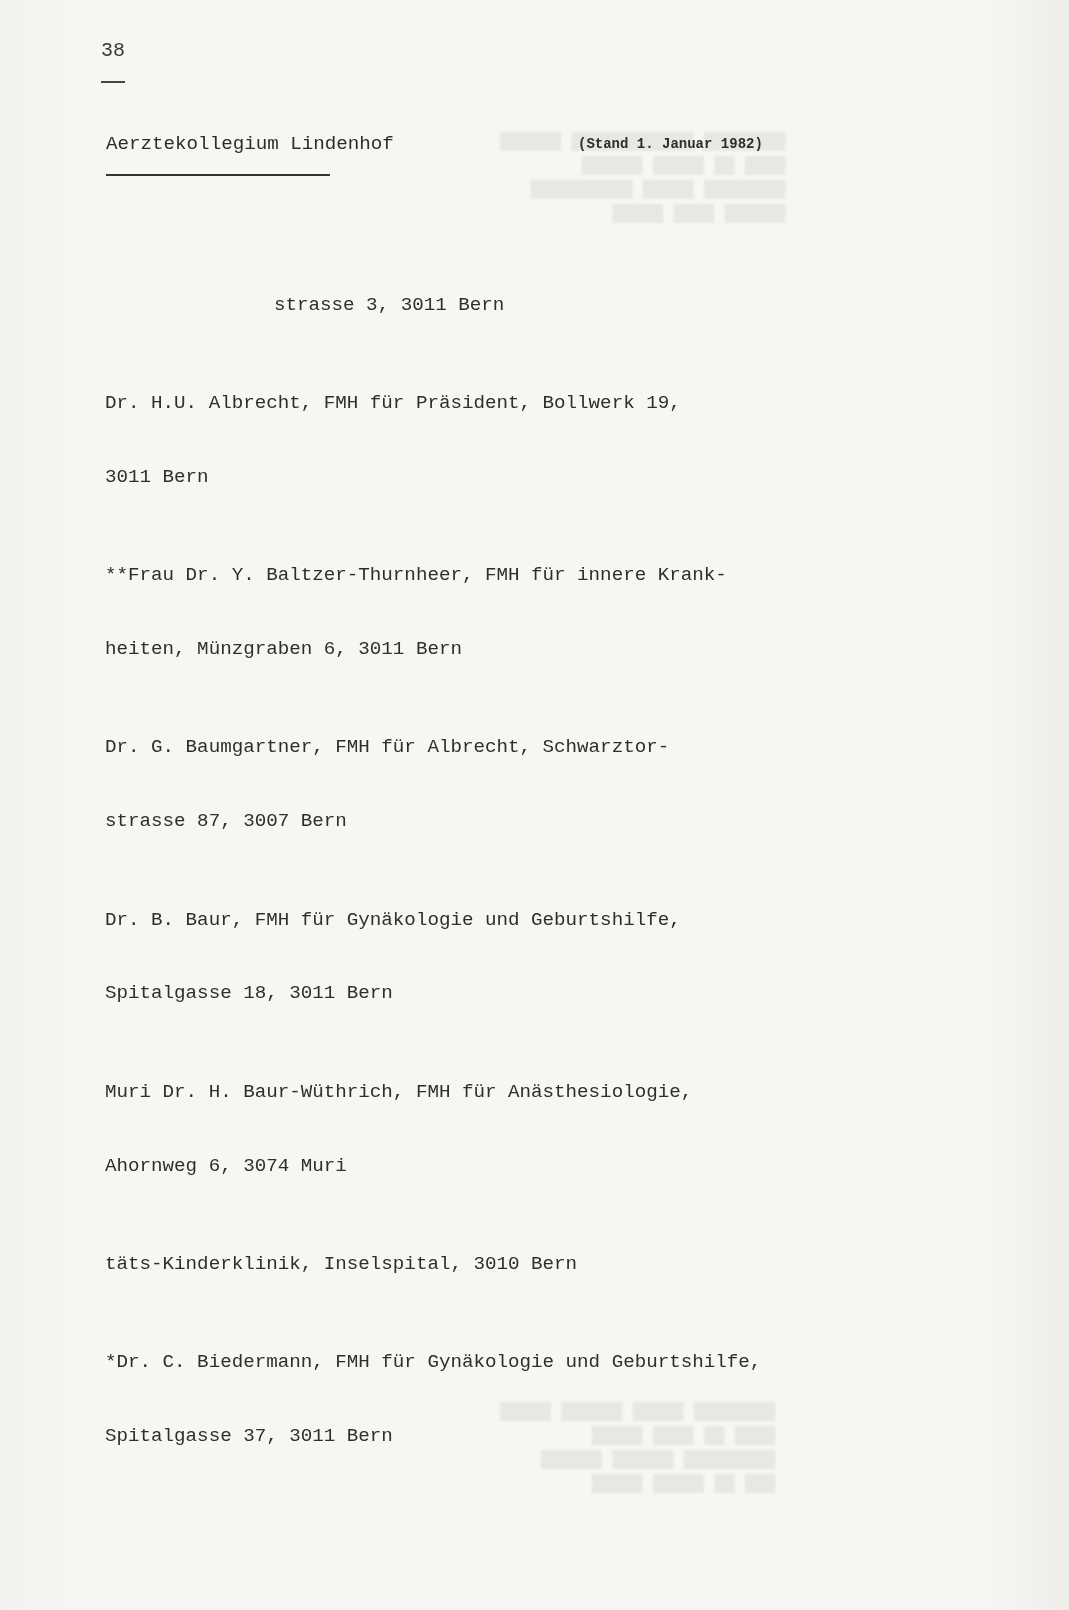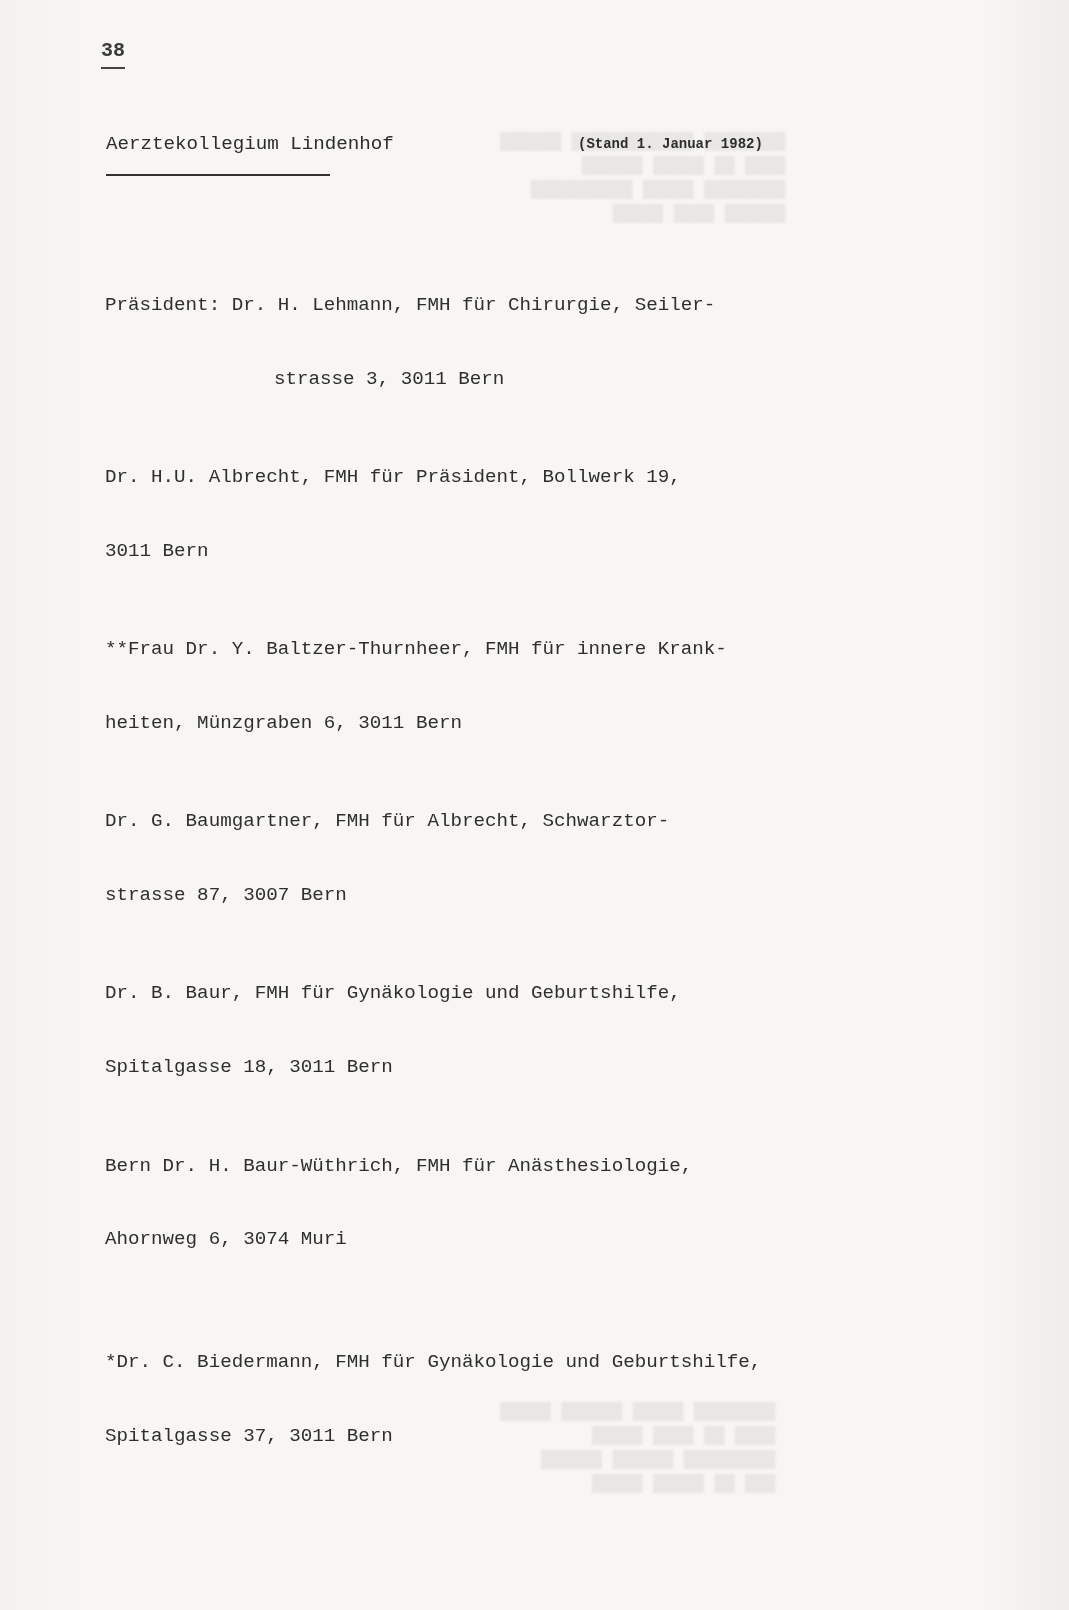--- a/index.html
+++ b/index.html
@@ -19,26 +19,26 @@
       position: absolute;
       left: 0; top: 0;
       width: 1069px; height: 1610px;
       background: linear-gradient(to right, #f3f2ef 0%, #f7f6f3 8%, #f7f6f3 92%, #eeede9 100%);
     }
     .page-number {
       position: absolute;
       left: 101px;
       top: 40px;
       font-size: 20px;
-      font-weight: bold;
+      font-weight: normal;
       letter-spacing: 0px;
       color: #3a3a3a;
       border-bottom: 2px solid #444;
       line-height: 22px;
-      padding-bottom: 5px;
+      padding-bottom: 19px;
     }
     .header {
       position: absolute;
       left: 106px;
       top: 133px;
       width: 800px;
       font-size: 19.2px;
       line-height: 22px;
       white-space: pre;
     }
@@ -108,38 +108,38 @@
   <div class="page-number">38</div>
 
   <div class="header">
     <span class="header-title">Aerztekollegium Lindenhof</span>
     <span class="header-date">(Stand 1. Januar 1982)</span>
   </div>
   <div class="header-rule"></div>
 
   <div class="entries">
     
-    <span class="line">Präsident: Dr. H. Lehmann, FMH für Chirurgie, Seiler-</span>
     <span class="line indent">strasse 3, 3011 Bern</span>
     
     <span class="line">Dr. H.U. Albrecht, FMH für Präsident, Bollwerk 19,</span>
     <span class="line">3011 Bern</span>
     
     <span class="line">**Frau Dr. Y. Baltzer-Thurnheer, FMH für innere Krank-</span>
     <span class="line">heiten, Münzgraben 6, 3011 Bern</span>
     
     <span class="line">Dr. G. Baumgartner, FMH für Albrecht, Schwarztor-</span>
     <span class="line">strasse 87, 3007 Bern</span>
     
     <span class="line">Dr. B. Baur, FMH für Gynäkologie und Geburtshilfe,</span>
     <span class="line">Spitalgasse 18, 3011 Bern</span>
     
-    <span class="line">Bern Dr. H. Baur-Wüthrich, FMH für Anästhesiologie,</span>
+    <span class="line">Muri Dr. H. Baur-Wüthrich, FMH für Anästhesiologie,</span>
     <span class="line">Ahornweg 6, 3074 Muri</span>
     
+    <span class="line">täts-Kinderklinik, Inselspital, 3010 Bern</span>
     
     <span class="line">*Dr. C. Biedermann, FMH für Gynäkologie und Geburtshilfe,</span>
     <span class="line">Spitalgasse 37, 3011 Bern</span>
     
     
     
     
     
     
     

